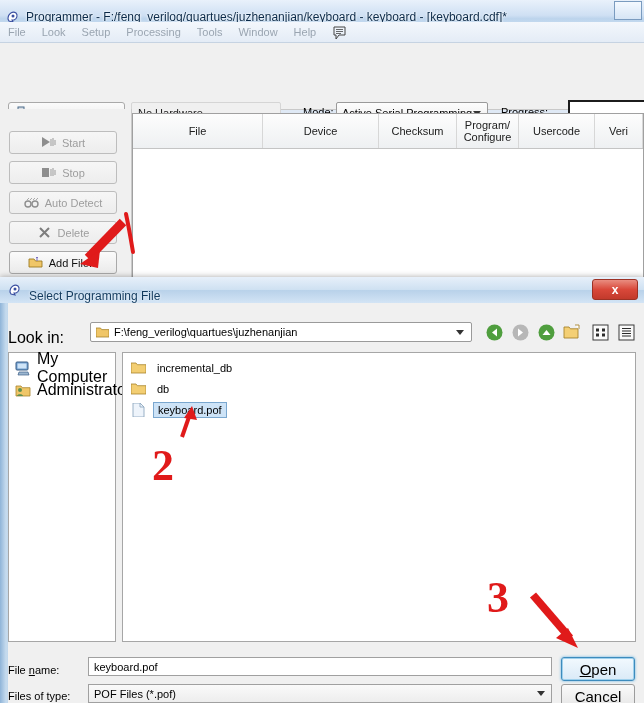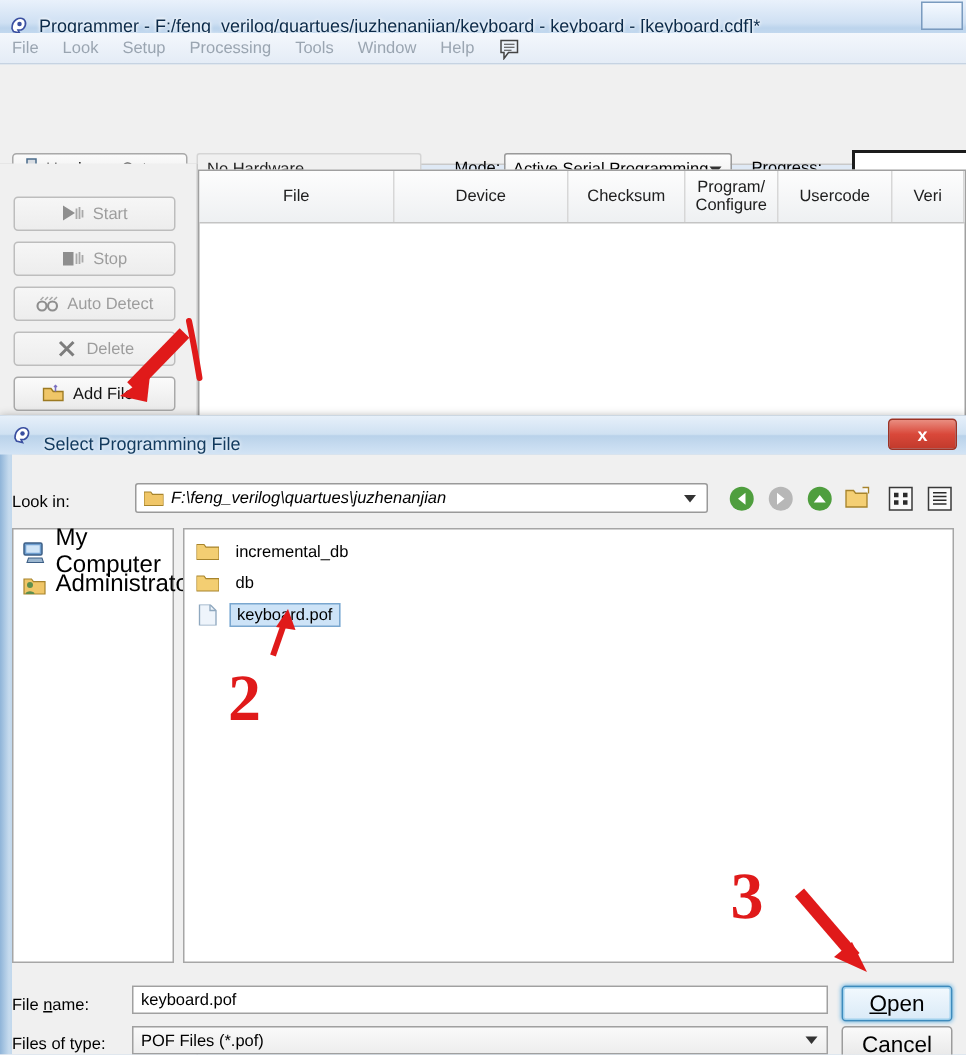--- a/index.html
+++ b/index.html
@@ -84,25 +84,25 @@
   .dlg-title{position:absolute;left:0;top:0;width:644px;height:26px;
     background:linear-gradient(180deg,#e7f0fa 0%,#cfe1f2 48%,#b9d2ea 52%,#d3e4f5 100%);
     display:flex;align-items:center;}
   .dlg-title .dt-icon{width:14px;height:14px;margin-left:8px;margin-right:7px;position:relative;}
   .dlg-title .dt-text{font-size:12px;color:#123a5e;text-shadow:0 0 3px #fff;margin-top:12px;}
   .dlg-close{position:absolute;right:6px;top:2px;width:44px;height:19px;
     background:linear-gradient(180deg,#e98d80 0%,#d9483a 50%,#c23a2c 100%);
     border:1px solid #9c3225;border-radius:3px;color:#fff;
     display:flex;align-items:center;justify-content:center;font-size:12px;font-weight:bold;}
   .dlg-body{position:absolute;left:8px;top:26px;width:636px;height:400px;background:#f0f0f0;}
-  .lookin-label{position:absolute;left:8px;top:329px;font-size:11px;}
+  .lookin-label{position:absolute;left:8px;top:329px;font-size:16px;}
   .lookin-combo{
     position:absolute;left:90px;top:322px;width:382px;height:20px;
     background:#fff;border:1px solid #9a9a9a;border-radius:2px;
-    display:flex;align-items:center;box-sizing:border-box;font-style:italic;
+    display:flex;align-items:center;box-sizing:border-box;
   }
   .lookin-combo .fld{width:13px;height:11px;margin-left:5px;margin-right:5px;position:relative;}
   .lookin-combo .caret{position:absolute;right:7px;top:7px;}
   .nav-ico{position:absolute;top:322px;width:20px;height:20px;
            display:flex;align-items:center;justify-content:center;}
   .places{
     position:absolute;left:8px;top:352px;width:108px;height:290px;
     background:#fff;border:1px solid #a6a6a6;box-sizing:border-box;padding-top:4px;
   }
   .place{display:flex;align-items:center;height:22px;padding-left:6px;font-size:16px;}

